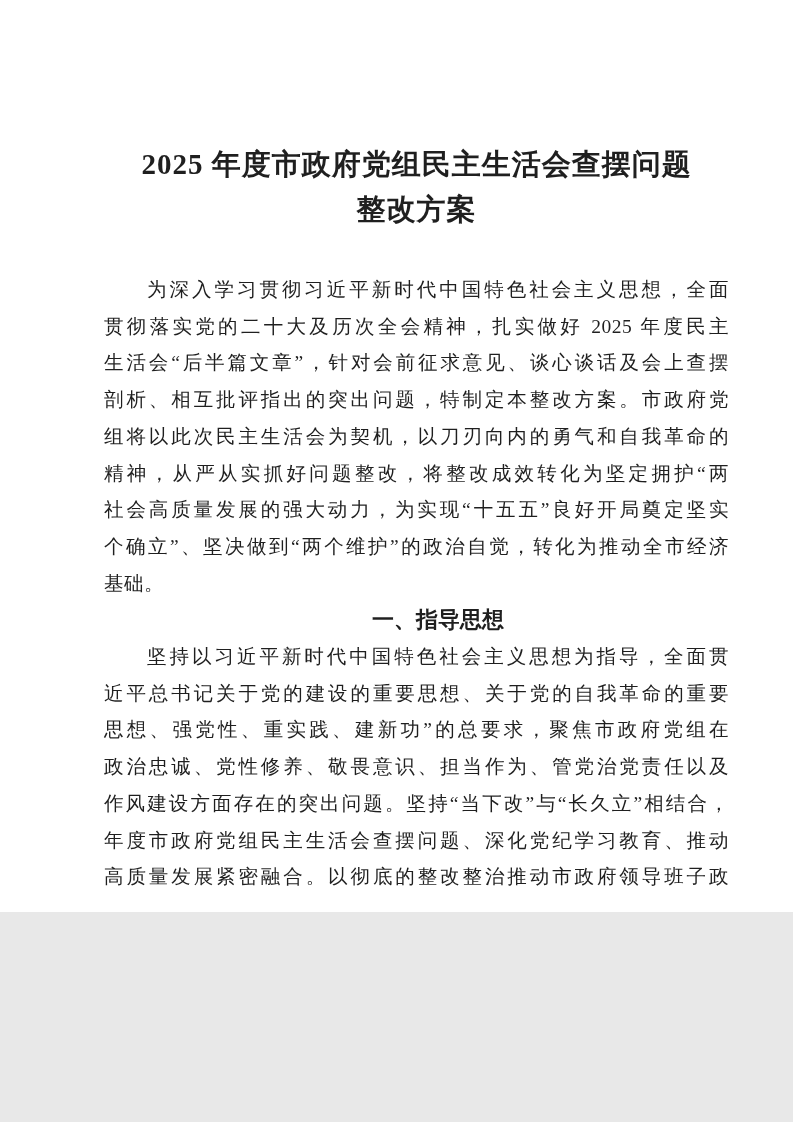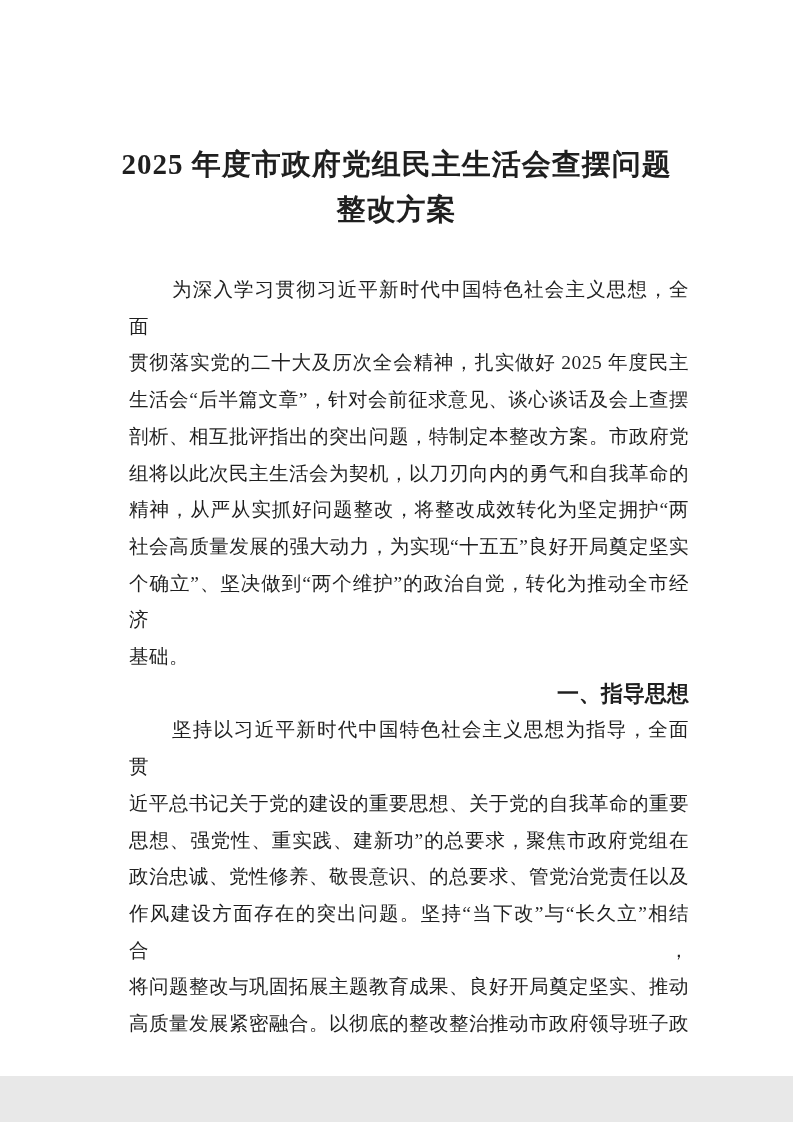--- a/index.html
+++ b/index.html
@@ -7,40 +7,39 @@
     --text-color: #1f1f1f;
   }
   html, body {
     margin: 0;
     padding: 0;
     background: #e8e8e8;
   }
   .page {
     position: relative;
     width: 793px;
-    height: 1076px;
+    height: 912px;
     margin: 0 auto;
     background: var(--page-bg);
     box-sizing: border-box;
-    padding: 142px 104px 0 104px;
+    padding: 142px 64px 0 104px;
     overflow: hidden;
     color: var(--text-color);
     font-family: "Liberation Serif", "DejaVu Serif", serif;
   }
   .doc-title {
     margin: 0;
     font-size: 29px;
     font-weight: 600;
     line-height: 45px;
     text-align: center;
     letter-spacing: 1px;
   }
   .doc-body {
     margin-top: 40px;
-    margin-left: 25px;
   }
   .para {
     margin: 0;
   }
   .line {
     font-size: 19.5px;
     line-height: 36.7px;
     text-align: justify;
     text-align-last: justify;
     text-justify: inter-ideograph;
@@ -52,21 +51,21 @@
   }
   .line.endleft {
     text-align-last: left;
   }
   .heading {
     font-family: "Liberation Sans", "DejaVu Sans", sans-serif;
     font-weight: 700;
     font-size: 22px;
     line-height: 36.7px;
     text-indent: 43px;
-    text-align: right;
+    text-align: center;
   }
 </style>
 </head>
 <body>
 
 <div class="page">
   <h1 class="doc-title" id="title-container">
       <div class="title-line">2025 年度市政府党组民主生活会查摆问题</div>
       <div class="title-line">整改方案</div>
     </h1>
@@ -80,19 +79,19 @@
         <div class="line">精神，从严从实抓好问题整改，将整改成效转化为坚定拥护“两</div>
         <div class="line">社会高质量发展的强大动力，为实现“十五五”良好开局奠定坚实</div>
         <div class="line">个确立”、坚决做到“两个维护”的政治自觉，转化为推动全市经济</div>
         <div class="line endleft">基础。</div>
       </div>
       <div class="heading">一、指导思想</div>
       <div class="para">
         <div class="line indent">坚持以习近平新时代中国特色社会主义思想为指导，全面贯</div>
         <div class="line">近平总书记关于党的建设的重要思想、关于党的自我革命的重要</div>
         <div class="line">思想、强党性、重实践、建新功”的总要求，聚焦市政府党组在</div>
-        <div class="line">政治忠诚、党性修养、敬畏意识、的总要求、管党治党责任以及</div>
+        <div class="line">政治忠诚、党性修养、敬畏意识、担当作为、管党治党责任以及</div>
         <div class="line">作风建设方面存在的突出问题。坚持“当下改”与“长久立”相结合，</div>
-        <div class="line">将问题整改与巩固拓展主题教育成果、良好开局奠定坚实、推动</div>
+        <div class="line">年度市政府党组民主生活会查摆问题、深化党纪学习教育、推动</div>
         <div class="line">高质量发展紧密融合。以彻底的整改整治推动市政府领导班子政</div>
       </div>
     </div>
 </div>
 
 </body></html>

